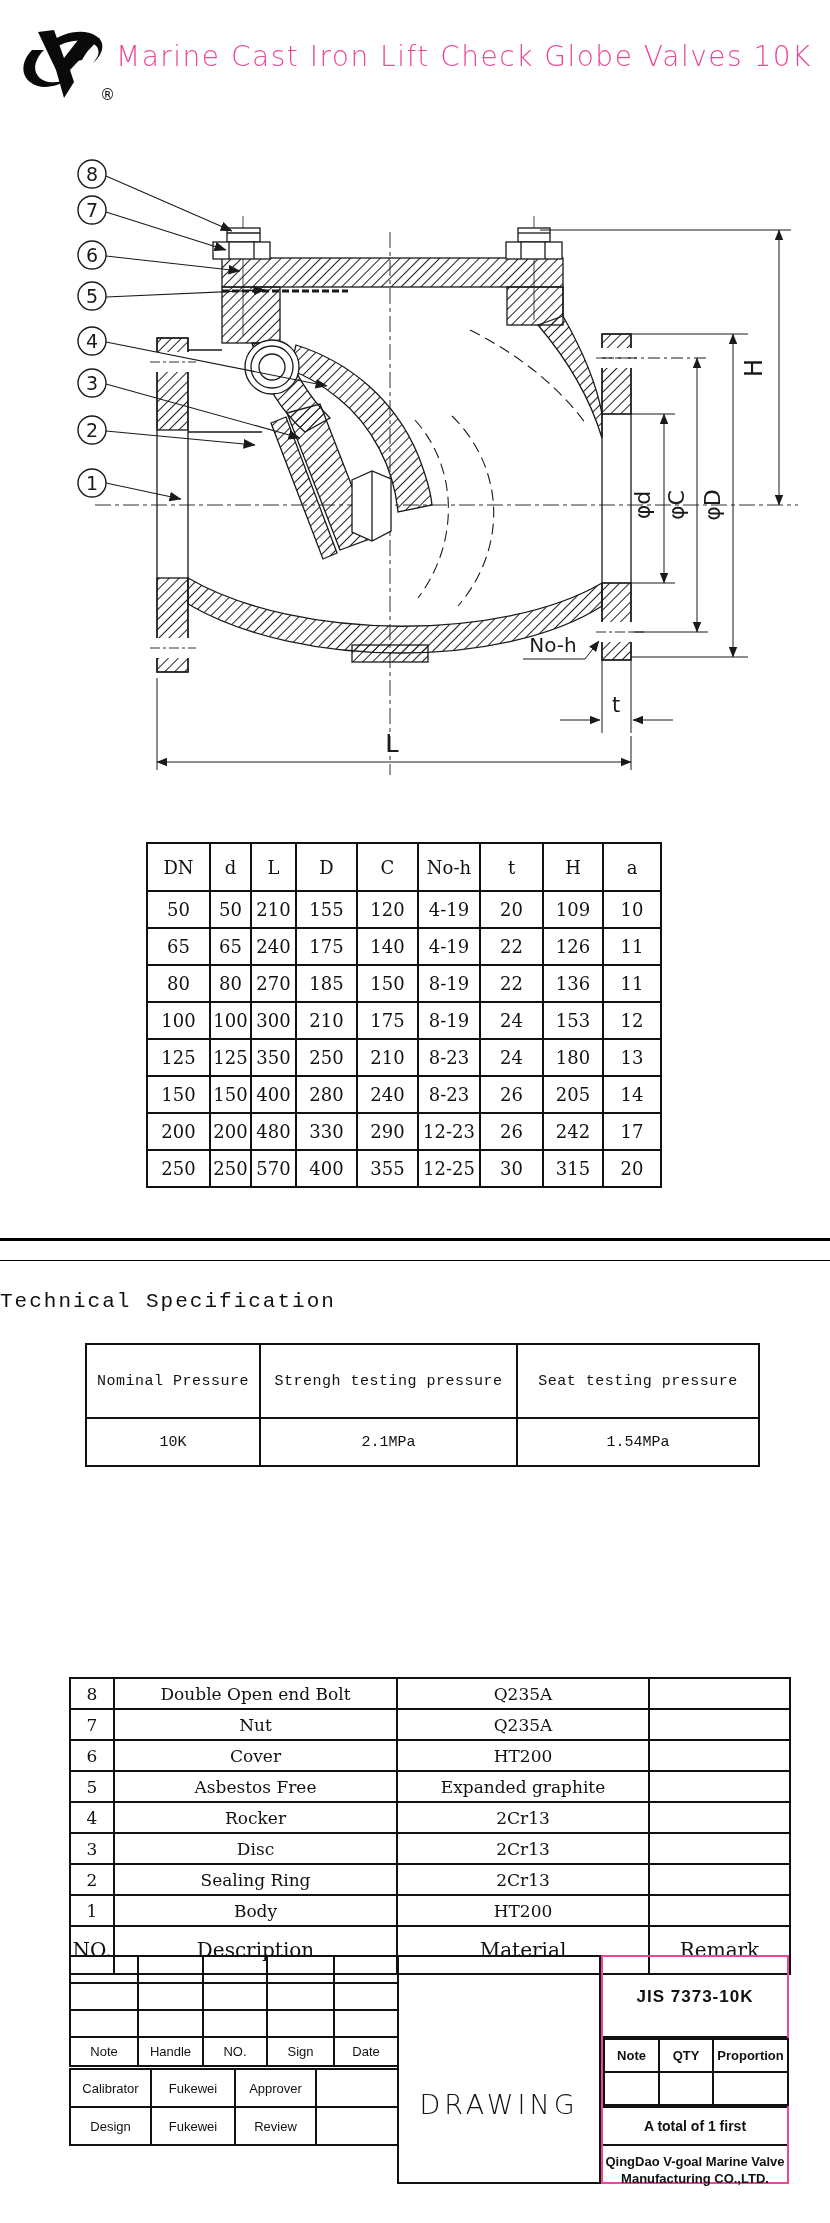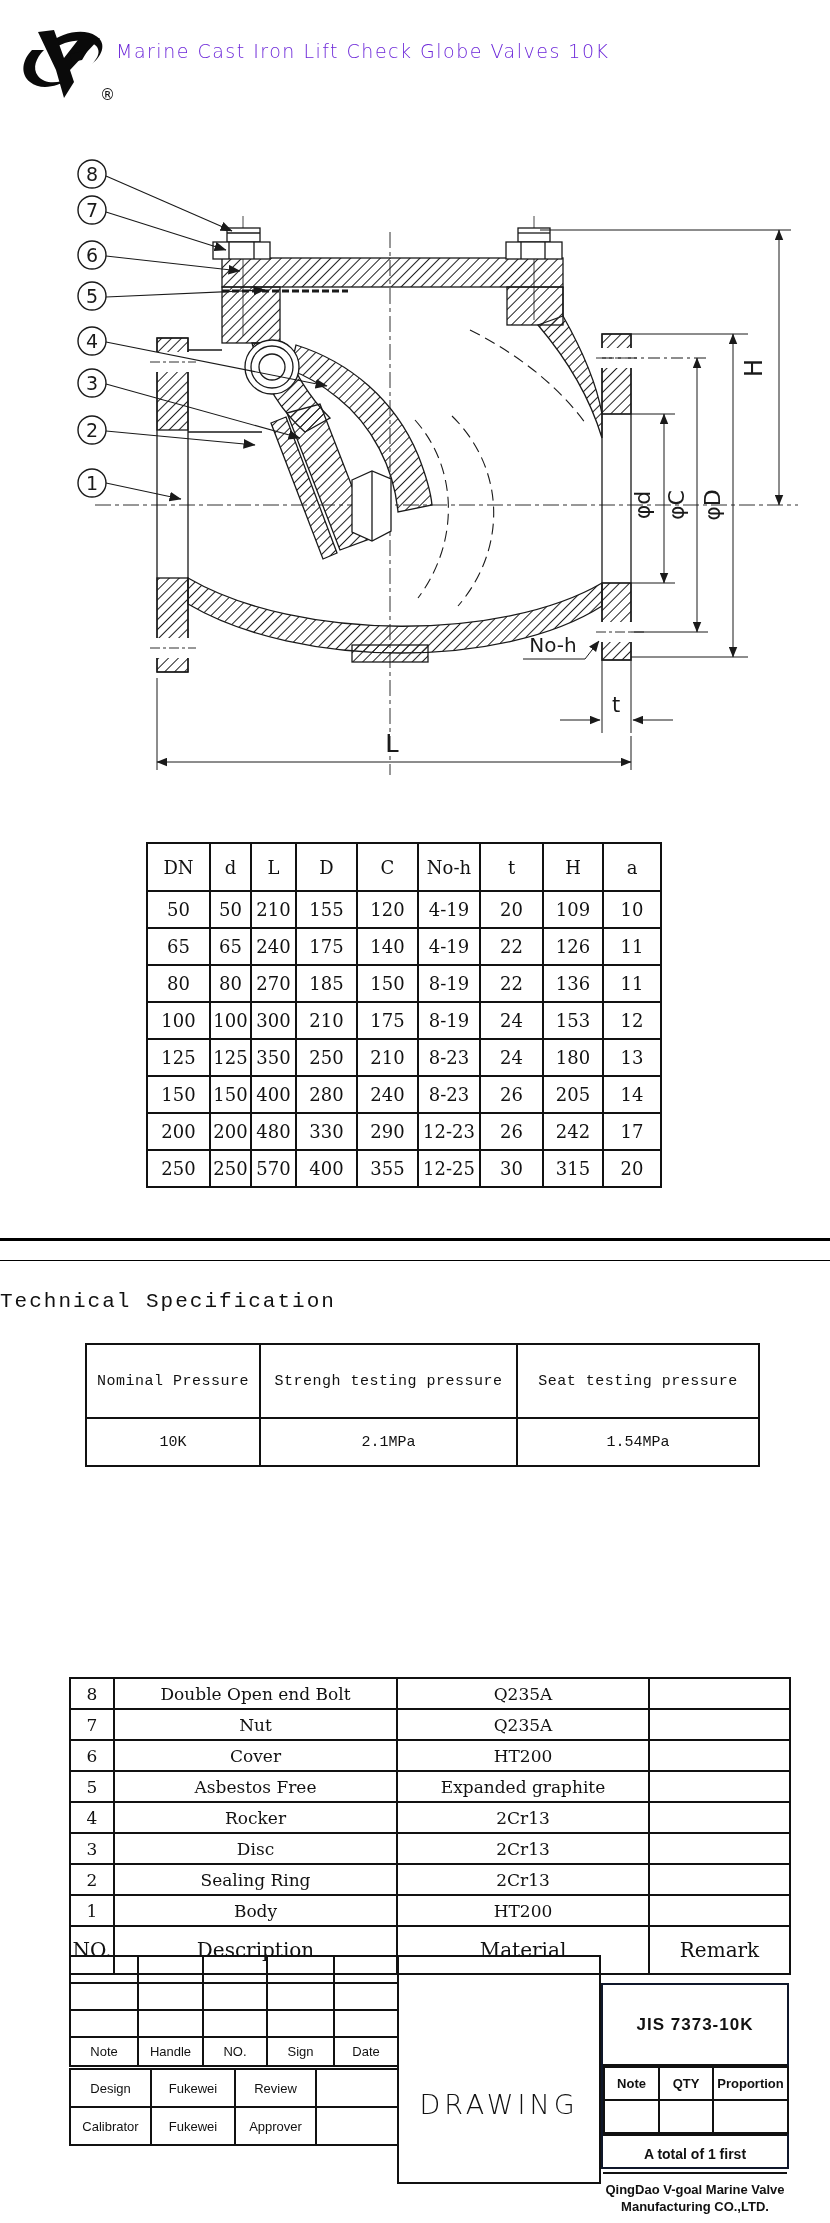--- a/index.html
+++ b/index.html
@@ -3,22 +3,22 @@
 <meta charset="utf-8">
 <style>
   html,body{margin:0;padding:0;background:#fff;}
   .page{position:relative;width:830px;height:2223px;background:#fff;color:#111;
         font-family:"DejaVu Serif", serif;overflow:hidden;}
 
   
   .logo{position:absolute;left:18px;top:20px;width:92px;height:88px;}
   .reg{position:absolute;left:100px;top:86px;font-size:15px;font-family:"DejaVu Sans",sans-serif;}
   .title{position:absolute;left:116px;top:40px;width:710px;
-         font-family:"DejaVu Sans",sans-serif;font-weight:300;font-size:19px;
-         letter-spacing:1.5px;white-space:nowrap;color:#6d28d9;}
+         font-family:"DejaVu Sans",sans-serif;font-weight:300;font-size:28px;
+         letter-spacing:1.5px;white-space:nowrap;color:#ec4899;}
 
   
   .drawing{position:absolute;left:0;top:90px;width:830px;height:750px;}
 
   
   table{border-collapse:collapse;table-layout:fixed;}
   td,th{border:2px solid #111;text-align:center;font-weight:normal;padding:0;overflow:hidden;}
 
   
   .dim-table{position:absolute;left:146px;top:842px;width:514px;font-size:18px;}
@@ -46,21 +46,21 @@
   .tb{position:absolute;font-family:"Liberation Sans",sans-serif;font-weight:bold;font-size:13px;}
   .grid-top{left:69px;top:1955px;width:328px;}
   .grid-top td{height:25px;}
   .grid-top tr.lab td{height:27px;}
   .grid-bot{left:69px;top:2068px;width:328px;}
   .grid-bot td{height:36px;font-size:13px;}
   .mid-cell{left:397px;top:1955px;width:204px;height:229px;border:2px solid #111;
             box-sizing:border-box;display:flex;align-items:center;justify-content:center;}
   .mid-cell span{margin-top:70px;font-family:"DejaVu Sans",sans-serif;font-weight:300;
                  font-size:27px;letter-spacing:4px;}
-  .right-col{left:601px;top:1955px;width:188px;height:186px;border:2px solid #0f172a;box-sizing:border-box;margin-top:28px;}
+  .right-col{left:601px;top:1955px;width:188px;height:229px;border:2px solid #ec4899;box-sizing:border-box;}
   .right-col .cell{box-sizing:border-box;border-bottom:2px solid #111;display:flex;
                    align-items:center;justify-content:center;}
   .jis{height:81px;font-size:17px;letter-spacing:1px;}
   .rhead-table{width:184px;}
   .rhead-table td{height:31px;border:2px solid #111;font-weight:bold;
                   font-family:"Liberation Sans",sans-serif;}
   .rhead-wrap{border-bottom:2px solid #111;}
   .total{height:38px;font-size:14px;}
   .company{height:48px;flex-direction:column;border-bottom:none !important;
            font-size:13px;line-height:17px;text-align:center;}
@@ -480,29 +480,29 @@
   </table>
   <table class="tb grid-bot" style="position:absolute">
     <colgroup>
         <col style="width:81px">
         <col style="width:84px">
         <col style="width:81px">
         <col style="width:82px">
       </colgroup>
     <tbody id="grid-bot-body">
         <tr>
+          <td>Calibrator</td>
+          <td>Fukewei</td>
+          <td>Approver</td>
+          <td></td>
+        </tr>
+        <tr>
           <td>Design</td>
           <td>Fukewei</td>
           <td>Review</td>
-          <td></td>
-        </tr>
-        <tr>
-          <td>Calibrator</td>
-          <td>Fukewei</td>
-          <td>Approver</td>
           <td></td>
         </tr>
       </tbody>
   </table>
 
   <div class="tb mid-cell">
     <span>DRAWING</span>
   </div>
 
   <div class="tb right-col">

